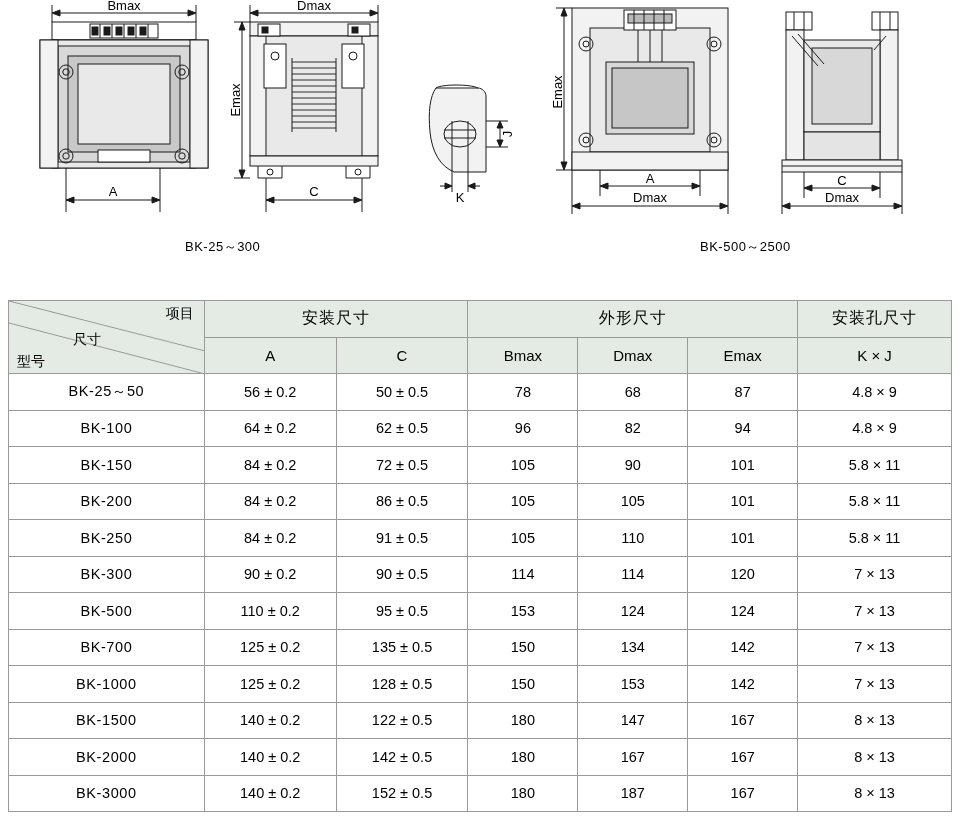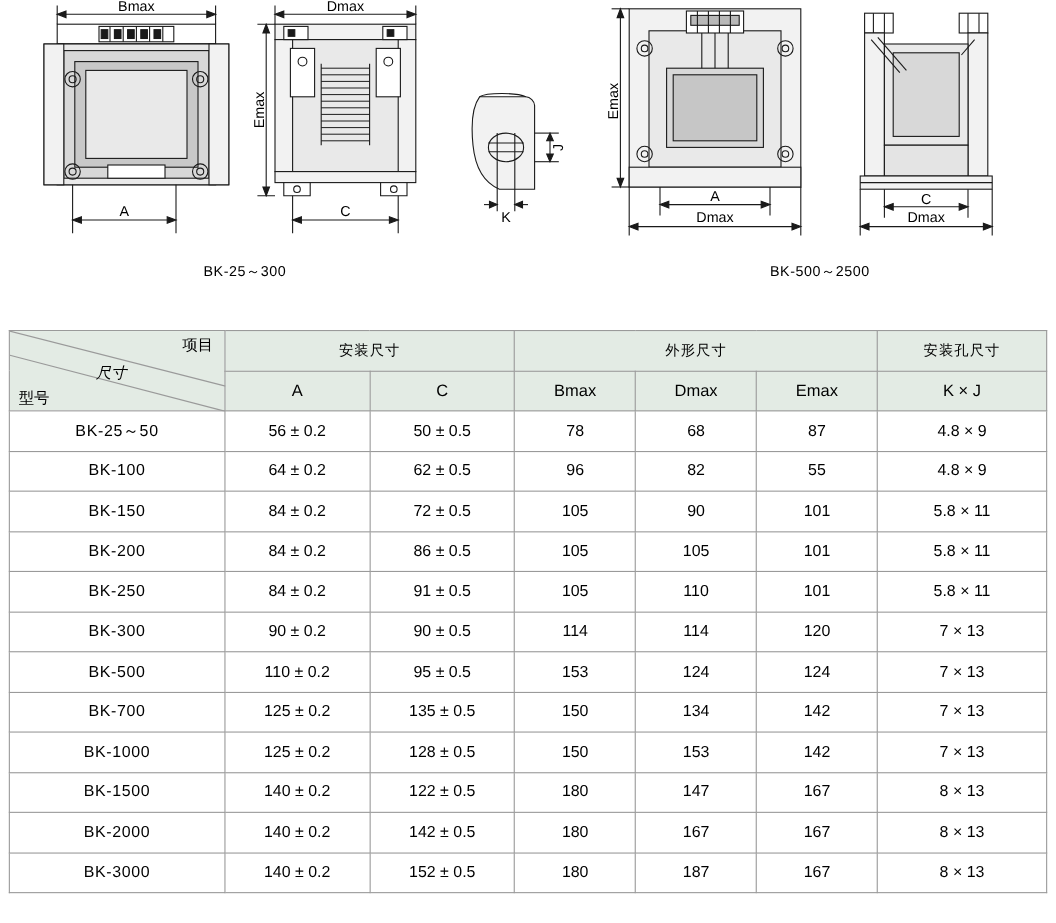--- a/index.html
+++ b/index.html
@@ -48,37 +48,37 @@
     font-size: 14.5px;
   }
   table.spec td, table.spec th {
     border: 1px solid #9a9a9a;
     text-align: center;
     vertical-align: middle;
     font-weight: normal;
     padding: 0;
     height: 36.5px;
   }
-  .hdr-group { background: #e3ebe4; font-size: 13px; letter-spacing: 1px; }
+  .hdr-group { background: #e3ebe4; font-size: 16px; letter-spacing: 1px; }
   .hdr-sub   { background: #e3ebe4; font-size: 15px; }
   .corner {
     background: #e3ebe4;
     position: relative;
     width: 196px;
     height: 73px;
     padding: 0;
   }
   .corner svg { position: absolute; left: 0; top: 0; }
   .corner .lbl {
     position: absolute;
     font-size: 14px;
     white-space: nowrap;
   }
   .corner .lbl-item  { right: 10px;  top: 4px; }
-  .corner .lbl-size  { left: 78px;   top: 30px; font-style: italic; }
+  .corner .lbl-size  { left: 64px;   top: 30px; }
   .corner .lbl-model { left: 8px;    top: 52px; }
 
   td.model { width: 196px; letter-spacing: 0.6px; margin-left: 24px; }
   td.colA  { width: 132px; }
   td.colC  { width: 132px; }
   td.colB  { width: 110px; }
   td.colD  { width: 110px; }
   td.colE  { width: 110px; }
   td.colK  { width: 154px; }
   tbody tr td { background: #ffffff; }
@@ -370,21 +370,21 @@
             <td class="colD">68</td>
             <td class="colE">87</td>
             <td class="colK">4.8 × 9</td>
           </tr>
           <tr>
             <td class="model">BK-100</td>
             <td class="colA">64 ± 0.2</td>
             <td class="colC">62 ± 0.5</td>
             <td class="colB">96</td>
             <td class="colD">82</td>
-            <td class="colE">55</td>
+            <td class="colE">94</td>
             <td class="colK">4.8 × 9</td>
           </tr>
           <tr>
             <td class="model">BK-150</td>
             <td class="colA">84 ± 0.2</td>
             <td class="colC">72 ± 0.5</td>
             <td class="colB">105</td>
             <td class="colD">90</td>
             <td class="colE">101</td>
             <td class="colK">5.8 × 11</td>

